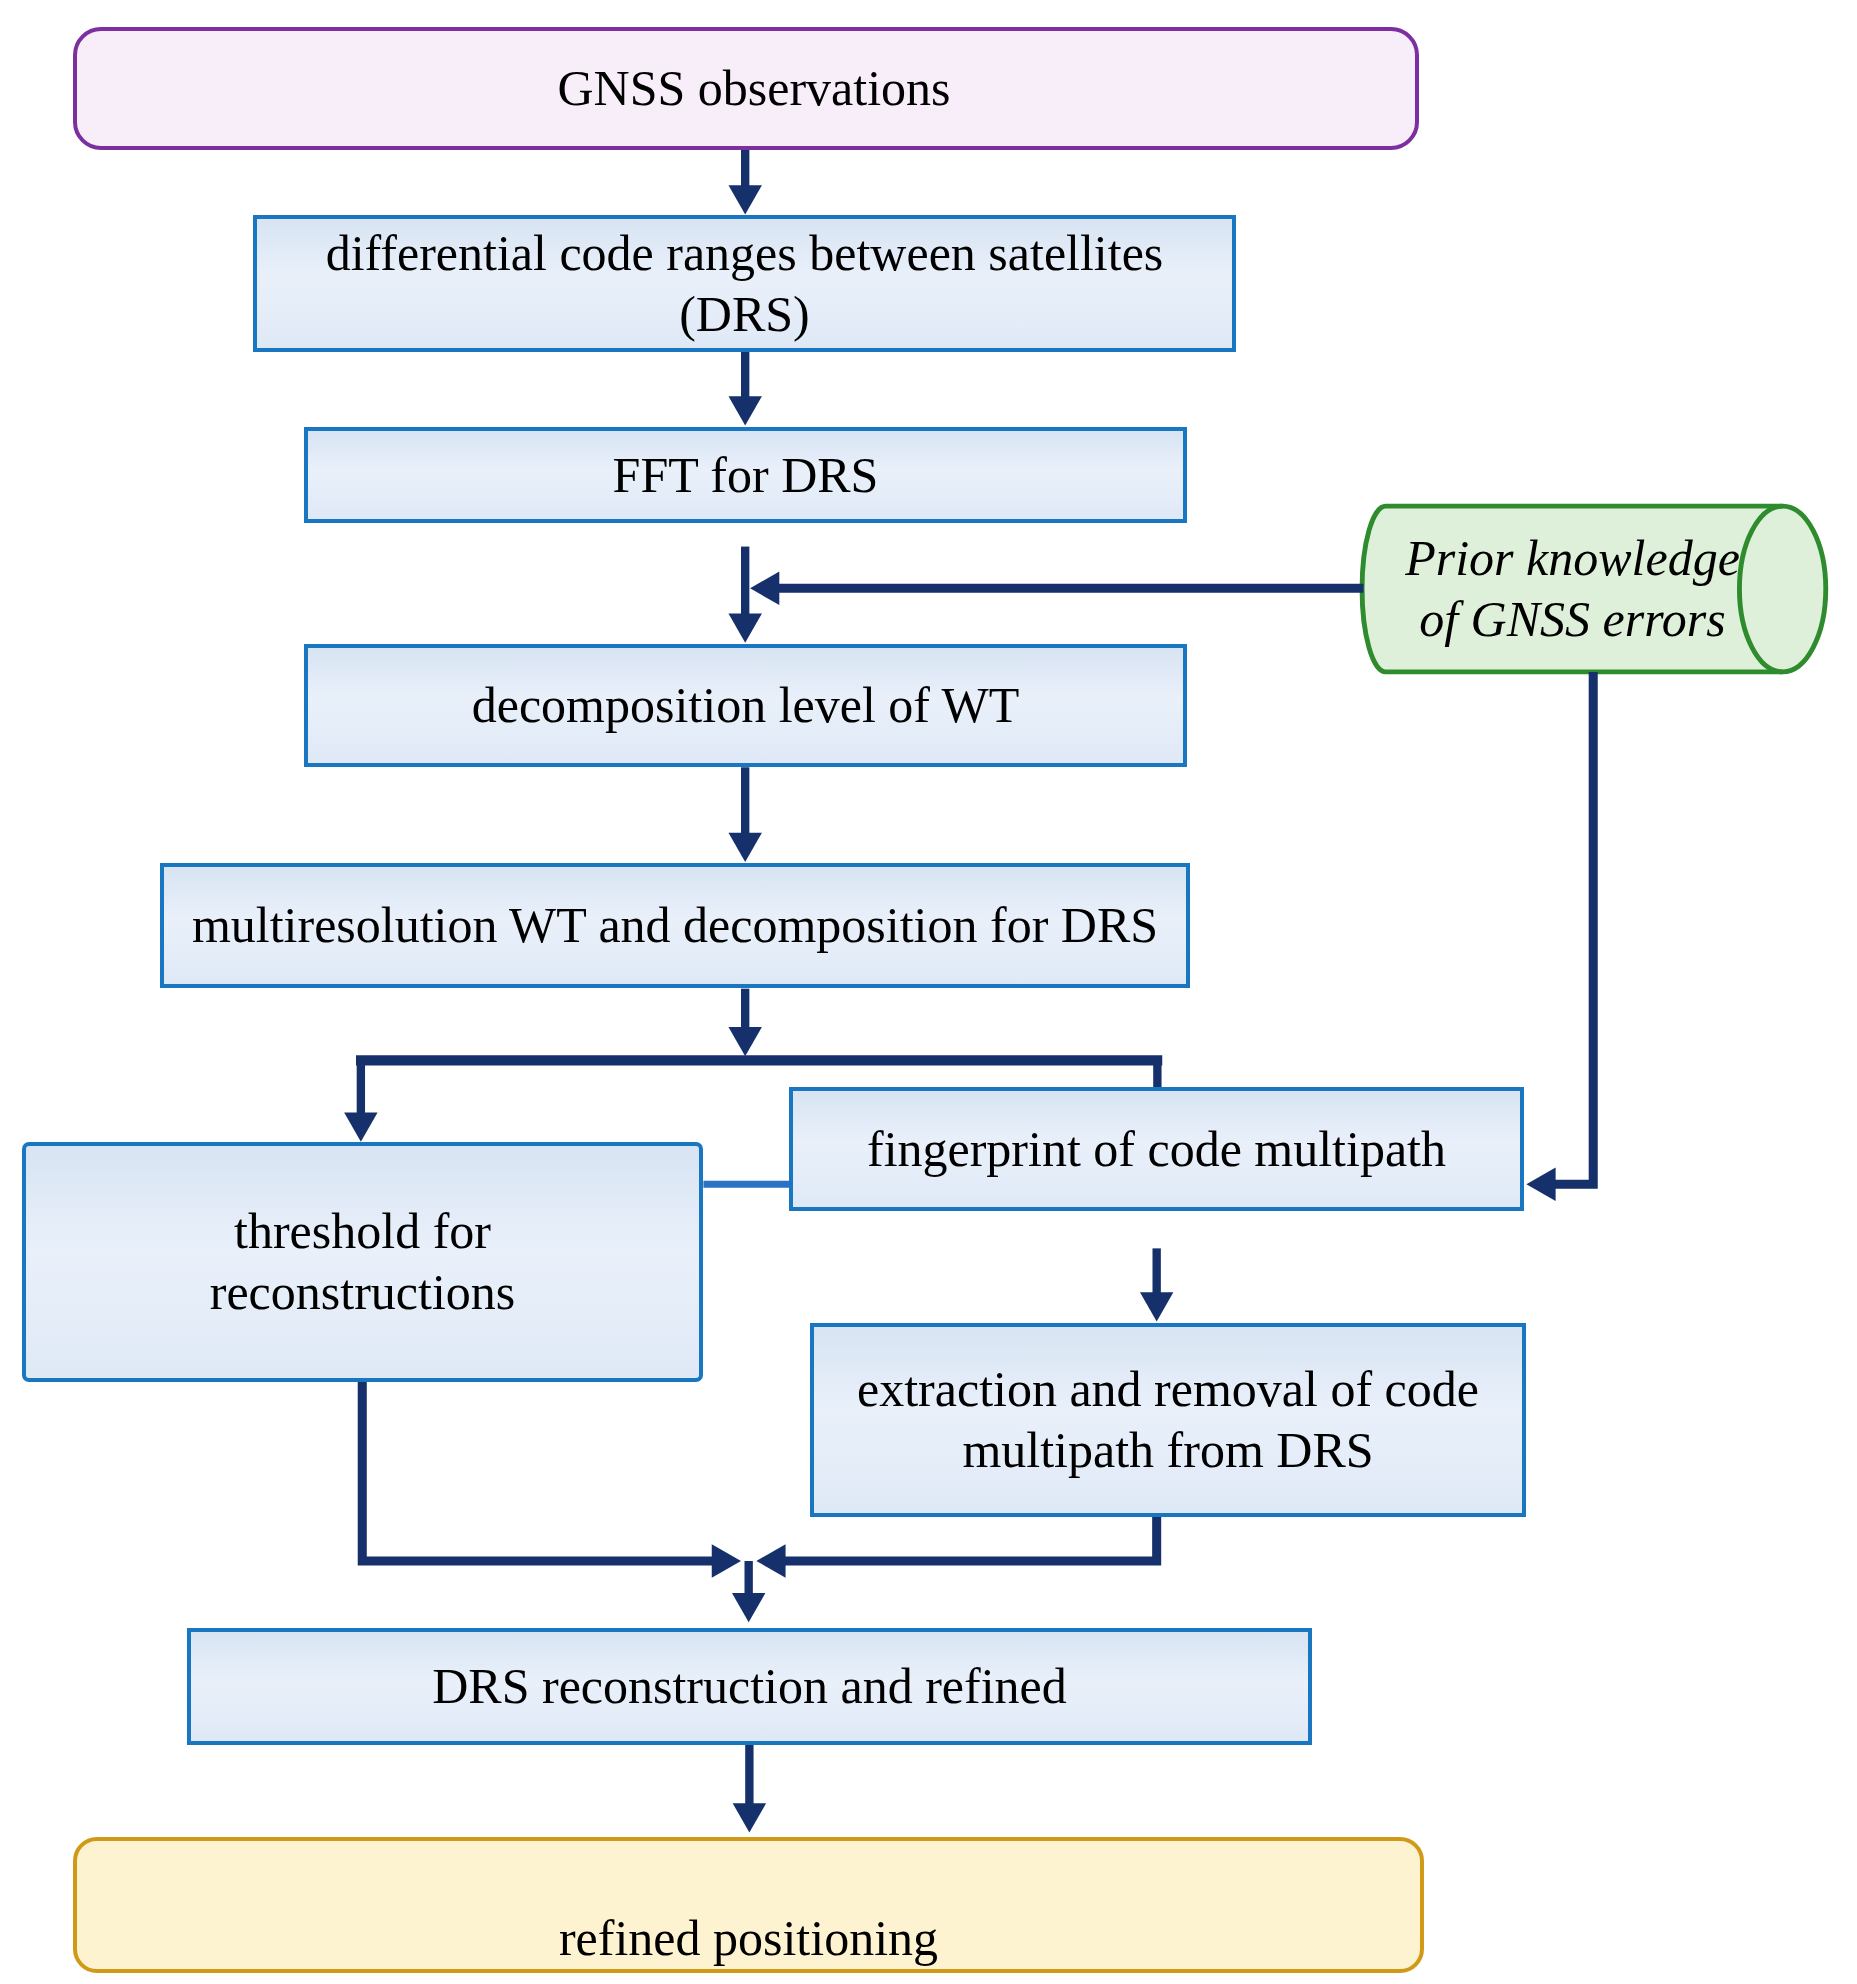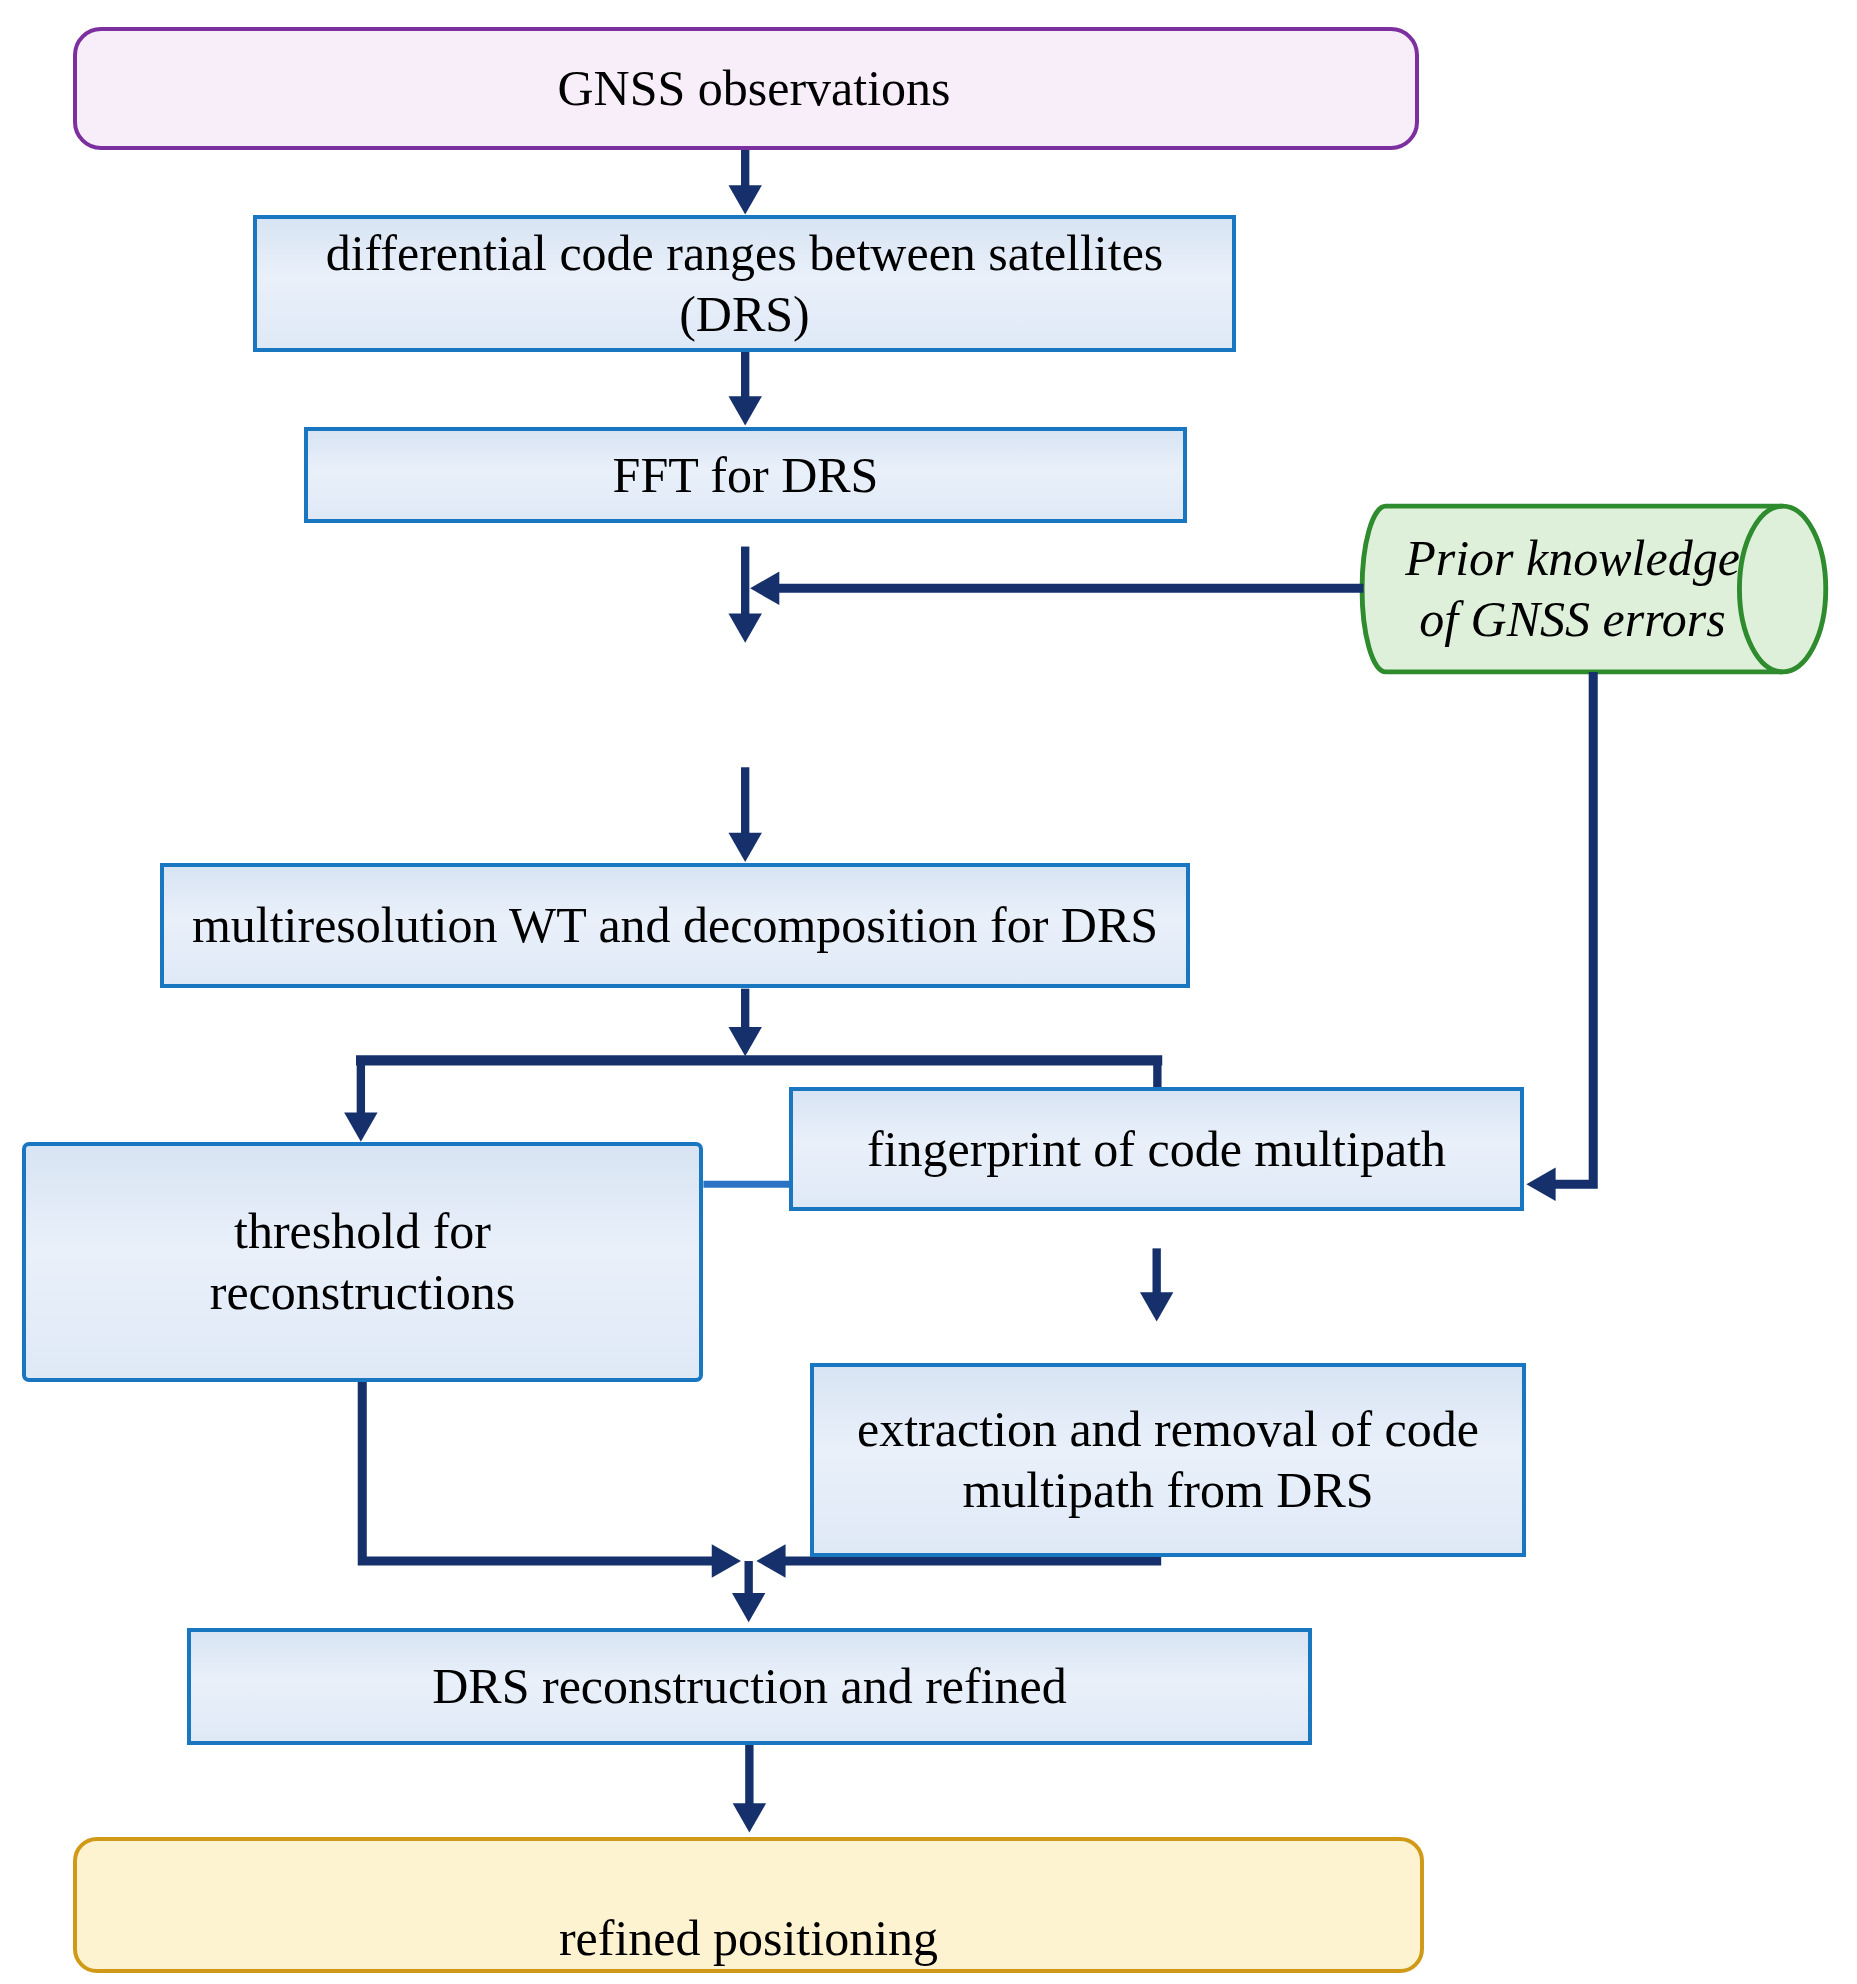--- a/index.html
+++ b/index.html
@@ -180,40 +180,43 @@
 
   <div class="node process" style="left:253px; top:215px; width:983px; height:137px;">
     <span>differential code ranges between satellites
 (DRS)</span>
   </div>
 
   <div class="node process" style="left:304px; top:427px; width:883px; height:96px;">
     <span>FFT for DRS</span>
   </div>
 
+  <div class="node process" style="left:304px; top:644px; width:883px; height:123px;">
+    <span>decomposition level of WT</span>
+  </div>
 
   <div class="node cyl-label" style="left:1363px; top:506px; width:419px; height:166px;font-style:italic;">
     <span>Prior knowledge
 of GNSS errors</span>
   </div>
 
   <div class="node process" style="left:160px; top:863px; width:1030px; height:125px;">
     <span>multiresolution WT and decomposition for DRS</span>
   </div>
 
   <div class="node process" style="left:22px; top:1142px; width:681px; height:240px;border-radius:7px;">
     <span>threshold for
 reconstructions</span>
   </div>
 
   <div class="node process" style="left:789px; top:1087px; width:735px; height:124px;">
     <span>fingerprint of code multipath</span>
   </div>
 
-  <div class="node process" style="left:810px; top:1323px; width:716px; height:194px;margin-top:40px;">
+  <div class="node process" style="left:810px; top:1323px; width:716px; height:194px;">
     <span>extraction and removal of code
 multipath from DRS</span>
   </div>
 
   <div class="node process" style="left:187px; top:1628px; width:1125px; height:117px;">
     <span>DRS reconstruction and refined</span>
   </div>
 
   <div class="node terminal-end" style="left:73px; top:1837px; width:1351px; height:136px;">
     <span>refined positioning</span>

